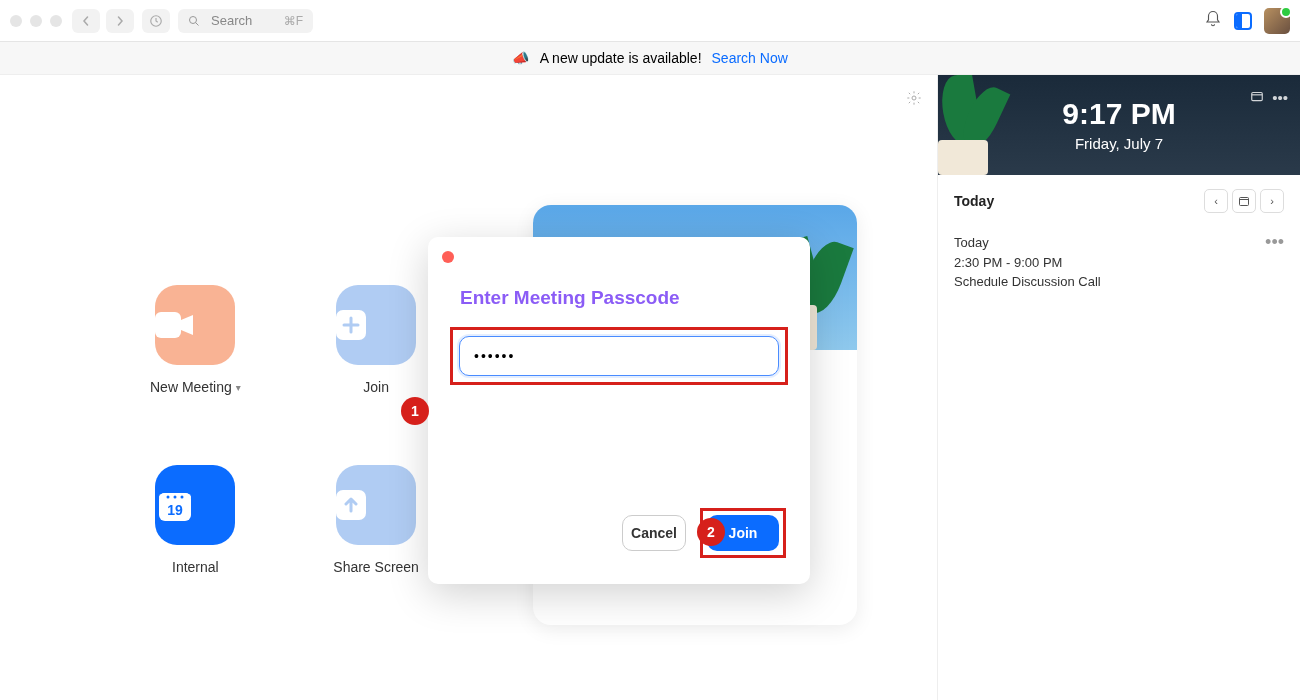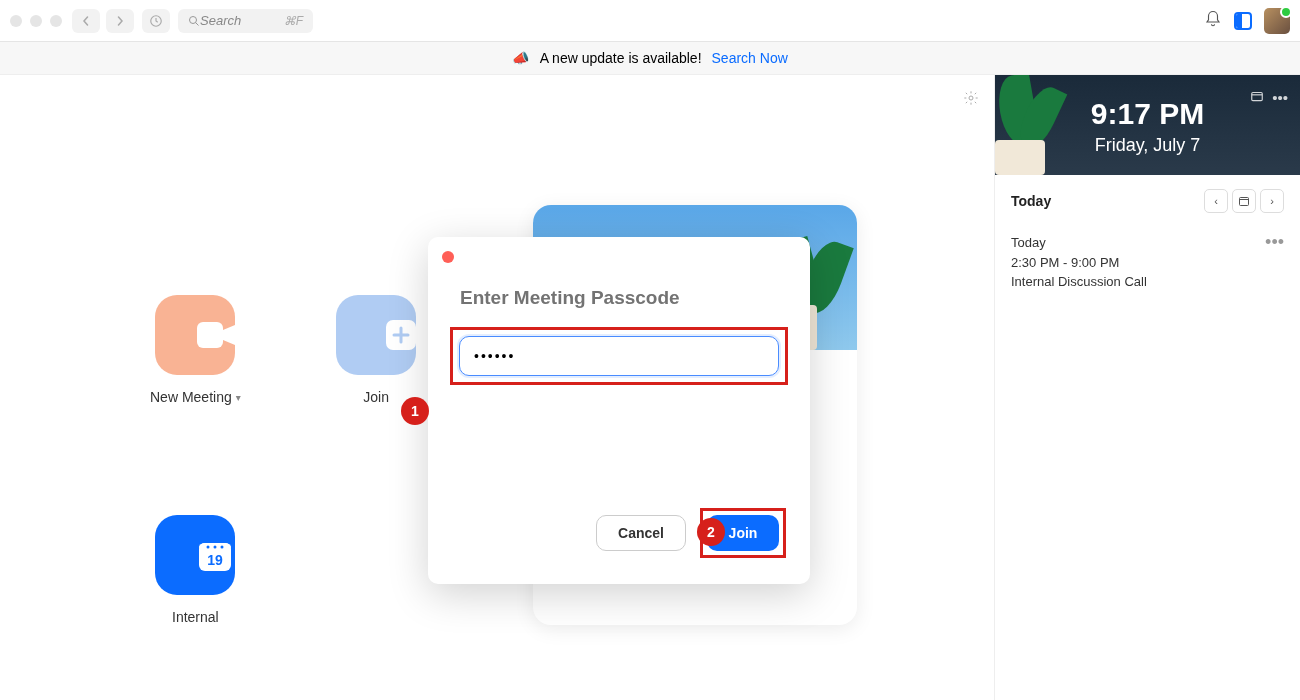--- a/index.html
+++ b/index.html
@@ -5,21 +5,21 @@
     * { box-sizing: border-box; margin: 0; padding: 0; font-family: -apple-system, BlinkMacSystemFont, 'Segoe UI', sans-serif; }
     body { width: 1300px; height: 700px; background: #fff; overflow: hidden; position: relative; }
 
     
     .titlebar { height: 42px; display: flex; align-items: center; border-bottom: 1px solid #e5e5e5; padding: 0 10px; }
     .traffic { display: flex; gap: 8px; margin-right: 10px; }
     .tl { width: 12px; height: 12px; border-radius: 50%; background: #e5e5e5; }
     .navbtns { display: flex; gap: 6px; margin-right: 8px; }
     .navbtn { width: 28px; height: 24px; background: #f2f2f2; border-radius: 6px; display: flex; align-items: center; justify-content: center; color: #999; font-size: 14px; }
     .reload { width: 28px; height: 24px; background: #f2f2f2; border-radius: 6px; display:flex; align-items:center; justify-content:center; color:#999; font-size: 13px; margin-right:8px;}
-    .search { background: #f2f2f2; border-radius: 6px; height: 24px; padding: 0 10px; display: flex; align-items: center; gap: 0; color: #888; font-size: 13px; width: 135px; font-style: italic; }
+    .search { background: #f2f2f2; border-radius: 6px; height: 24px; padding: 0 10px; display: flex; align-items: center; gap: 11px; color: #888; font-size: 13px; width: 135px; }
     .search .short { margin-left: auto; font-size: 12px; color:#aaa; }
 
     .tabs { position: absolute; left: 50%; transform: translateX(-50%); display: flex; gap: 28px; height:100%; align-items: flex-start; padding-top:5px;}
 
     .tright { margin-left: auto; display: flex; align-items: center; gap: 12px; }
     .bell { width: 18px; height:18px; }
     .pill { width: 18px; height: 18px; border-radius:4px; border:2px solid #0b6cff; display:flex;}
     .pill::after { content:''; width:45%; height:100%; background:#0b6cff; border-radius:2px 0 0 2px;}
     .avatar { width: 26px; height: 26px; border-radius: 5px; background: linear-gradient(135deg, #b89060, #6a5040); position:relative;}
     .avatar::after { content:''; position:absolute;top:-2px;right:-2px;width:8px;height:8px;background:#2ecc40;border:2px solid #fff;border-radius:50%;}
@@ -27,59 +27,59 @@
     
     .banner { height: 33px; background: #f7f7f7; display:flex; align-items:center; justify-content:center; gap:10px; font-size:14px; border-bottom:1px solid #eee; }
     .banner a { color: #0b6cff; text-decoration: none; }
 
     
     .main { display:flex; height: calc(700px - 42px - 33px); }
     .center { flex:1; position:relative; }
     .gear { position:absolute; top:15px; right:15px; color:#aaa; font-size:15px; cursor:pointer;}
 
     
-    .tiles { position:absolute; left:150px; top:220px; display:grid; grid-template-columns: 1fr 1fr; gap: 110px 90px; }
+    .tiles { position:absolute; left:150px; top:210px; display:grid; grid-template-columns: 1fr 1fr; gap: 70px 90px; }
     .tile { display:flex; flex-direction:column; align-items:center; gap:14px; }
-    .tbox { width:80px; height:80px; border-radius:22px; display:flex;align-items:center;justify-content:flex-end;}
+    .tbox { width:80px; height:80px; border-radius:22px; display:flex;align-items:center;justify-content:flex-start;}
     .tbox.orange { background:#f9b394; }
     .tbox.blue-light { background:#b0ccf3; }
     .tbox.blue { background:#0b6cff; }
     .tile .lbl { font-size:14px; color:#333; display:flex; align-items:center; gap:4px;}
 
     
     .clockcard { position:absolute; left:533px; top:130px; width:324px; height:420px; border-radius:18px; background:#fff; box-shadow: 0 4px 20px rgba(0,0,0,0.08); overflow:hidden;}
     .clockimg { height:145px; background: linear-gradient(#5aa7e8, #8fc9ed); position:relative;}
     .plant { position:absolute; right:10px; bottom:0; width:120px; height:120px;}
     .pot { position:absolute; bottom:0; left:30px; width:60px; height:45px; background:#f1e8d8; border-radius: 4px;}
     .leaf { position:absolute; background:#1a7a3e; border-radius: 50% 0 50% 50%;}
     .l1 { bottom:40px; left:50px; width:40px; height:70px; transform:rotate(-15deg);}
     .l2 { bottom:35px; left:80px; width:35px; height:75px; transform:rotate(20deg);}
     .l3 { bottom:30px; left:25px; width:30px; height:55px; transform:rotate(-40deg);}
 
     
     .dialog { position:absolute; left:428px; top:162px; width:382px; height:347px; background:#fff; border-radius:10px; box-shadow: 0 10px 40px rgba(0,0,0,0.18); padding: 14px 32px 24px; }
     .dclose { width:12px; height:12px; border-radius:50%; background:#ff5f57; margin-bottom:24px; margin-left:-18px; cursor:pointer;}
-    .dtitle { font-size:19px; font-weight:600; color:#737373; margin-bottom:18px;}
+    .dtitle { font-size:19px; font-weight:600; color:#8b5cf6; margin-bottom:18px;}
     .pwrap { border: 3px solid #d6201b; padding:6px; margin: 0 -10px;}
     .passinput { width:100%; height:40px; border: 1.5px solid #4a8cff; border-radius:10px; padding:0 14px; font-size:14px; letter-spacing:2px; outline:none; box-shadow: 0 0 0 2px rgba(74,140,255,0.15); background:#fff;}
     .dbtns { position:absolute; bottom:26px; right:24px; display:flex; gap:14px; align-items:center;}
-    .btn { height:36px; padding:0 21px; border-radius:10px; font-size:14px; font-weight:600; cursor:pointer; border:none;}
+    .btn { height:36px; padding:0 8px; border-radius:10px; font-size:14px; font-weight:600; cursor:pointer; border:none;}
     .btn.cancel { background:#fff; border:1px solid #ccc; color:#333;}
     .jwrap { border:3px solid #d6201b; padding:4px;}
     .btn.join { background:#0b6cff; color:#fff; width:72px;}
 
     
     .anno { position:absolute; width:28px; height:28px; border-radius:50%; background:#d6201b; color:#fff; font-weight:700; display:flex;align-items:center;justify-content:center; font-size:14px; z-index:100;}
 
     
-    .side { width: 306px; border-left:1px solid #eee; display:flex; flex-direction:column;}
+    .side { width: 363px; border-left:1px solid #eee; display:flex; flex-direction:column;}
     .sclock { height:100px; position:relative; color:#fff; overflow:hidden; background: linear-gradient(#1a2a3a, #2a3a4a);}
     .sclock .plant2 { position:absolute; left:-15px; bottom:0; width:90px; height:100px;}
     .sclock .time { position:absolute; left:0; right:0; text-align:center; top:22px; font-size:30px; font-weight:700;}
-    .sclock .date { position:absolute; left:0; right:0; text-align:center; top:60px; font-size:18px;}
+    .sclock .date { position:absolute; left:0; right:0; text-align:center; top:60px; font-size:15px;}
     .sclock .tools { position:absolute; top:14px; right:12px; display:flex; gap:8px; color:#fff; opacity:0.8;}
     .sclock .tools span { font-size:15px; cursor:pointer;}
     .shead { padding:14px 16px; display:flex; align-items:center; justify-content:space-between;}
     .shead .lbl { font-weight:700; font-size:14px; color:#222;}
     .shead .ctrls { display:flex; gap:4px;}
     .shead .ctrls span { width:24px; height:24px; border:1px solid #ddd; border-radius:5px; display:flex;align-items:center;justify-content:center; font-size:11px; color:#555; cursor:pointer;}
     .event { padding: 6px 16px; font-size:13px; color:#333; line-height:1.5; display:flex; justify-content:space-between;}
     .event .dots { color:#999; font-size:18px; cursor:pointer; line-height:1;}
   </style>
 </head>
@@ -182,20 +182,29 @@
               <rect x="4" y="8" width="32" height="28" rx="6" fill="#fff"></rect>
               <rect x="4" y="8" width="32" height="8" rx="6" fill="#fff"></rect>
               <circle cx="13" cy="12" r="1.5" fill="#0b6cff"></circle>
               <circle cx="20" cy="12" r="1.5" fill="#0b6cff"></circle>
               <circle cx="27" cy="12" r="1.5" fill="#0b6cff"></circle>
               <text x="20" y="30" text-anchor="middle" fill="#0b6cff" font-size="14" font-weight="700" font-family="sans-serif">19</text>
             </svg>
         </div>
         <span class="lbl">Internal</span>
       </div>
+      <div class="tile">
+        <div class="tbox blue-light">
+          <svg width="30" height="30" viewBox="0 0 30 30">
+              <rect x="0" y="0" width="30" height="30" rx="7" fill="#fff"></rect>
+              <path d="M15 21V10M10 14l5-5 5 5" stroke="#b0ccf3" stroke-width="3" fill="none" stroke-linecap="round" stroke-linejoin="round"></path>
+            </svg>
+        </div>
+        <span class="lbl">Share Screen</span>
+      </div>
     </div>
 
     <div class="clockcard">
       <div class="clockimg">
         <div class="plant">
           <div class="leaf l3"></div>
           <div class="leaf l1"></div>
           <div class="leaf l2"></div>
           <div class="pot"></div>
         </div>
@@ -247,18 +256,18 @@
               <path d="M3 9h18"></path>
             </svg>
           </span>
         <span>›</span>
       </div>
     </div>
     <div class="event">
       <div>
         <div>Today</div>
         <div>2:30 PM - 9:00 PM</div>
-        <div>Internal Discussion Call</div>
+        <div>Schedule Discussion Call</div>
       </div>
       <span class="dots">•••</span>
     </div>
   </div>
 </div>
 
 </body></html>

